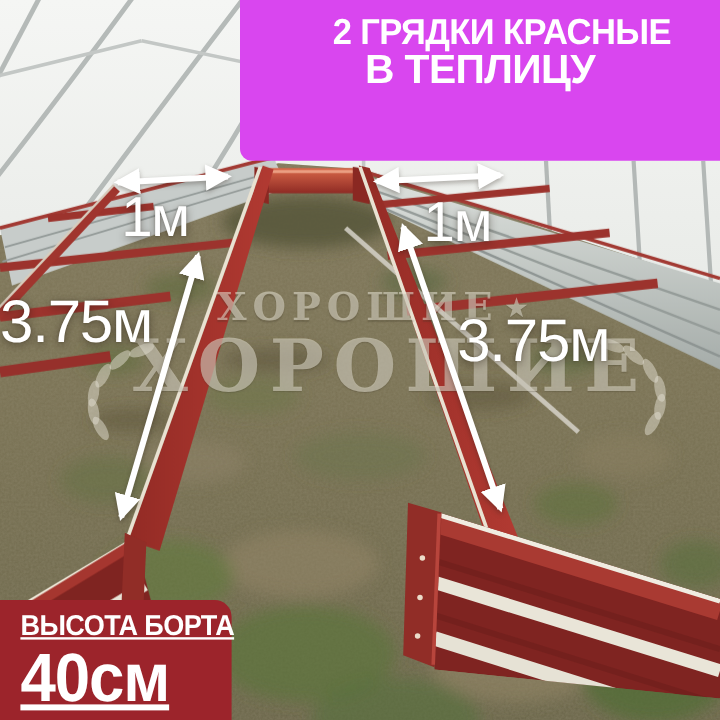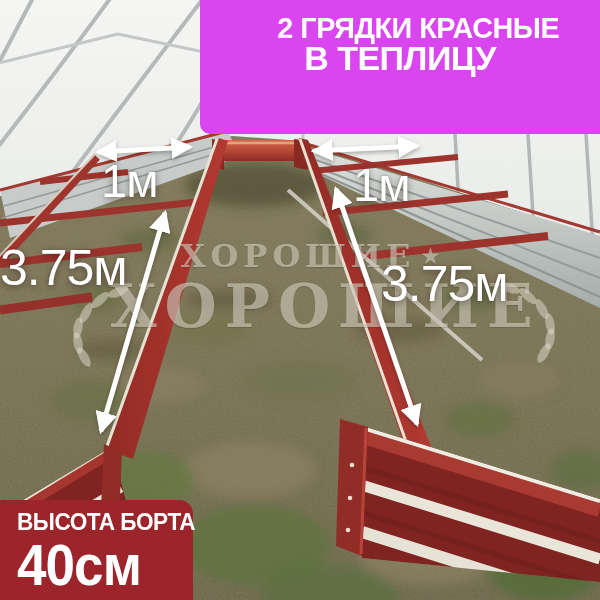--- a/index.html
+++ b/index.html
@@ -54,21 +54,21 @@
   #top-banner .tb-line2{
     display:flex;justify-content:center;align-items:flex-start;gap:12px;
     margin-top:-6px;white-space:nowrap;
   }
   #top-banner .tb-prefix{font-size:34px;font-weight:700;letter-spacing:-0.5px;}
   #top-banner .tb-size{font-size:68px;font-weight:700;letter-spacing:-2px;}
 
   #bottom-banner{
     position:absolute;left:0;top:500px;width:193px;height:100px;
     background:#9c242b;border-top-right-radius:14px;
-    color:#fff;box-sizing:border-box;padding:8px 0 0 17px;
+    color:#fff;box-sizing:border-box;padding:8px 0 0 17px;text-decoration:underline;
   }
   #bottom-banner .bb-label{
     font-size:24px;font-weight:700;letter-spacing:-0.5px;
     transform:scaleX(.94);transform-origin:left;white-space:nowrap;
   }
   #bottom-banner .bb-value{
     font-size:57px;font-weight:700;letter-spacing:-1px;line-height:1.02;
     transform:scaleX(.93);transform-origin:left;white-space:nowrap;
   }
 </style>

